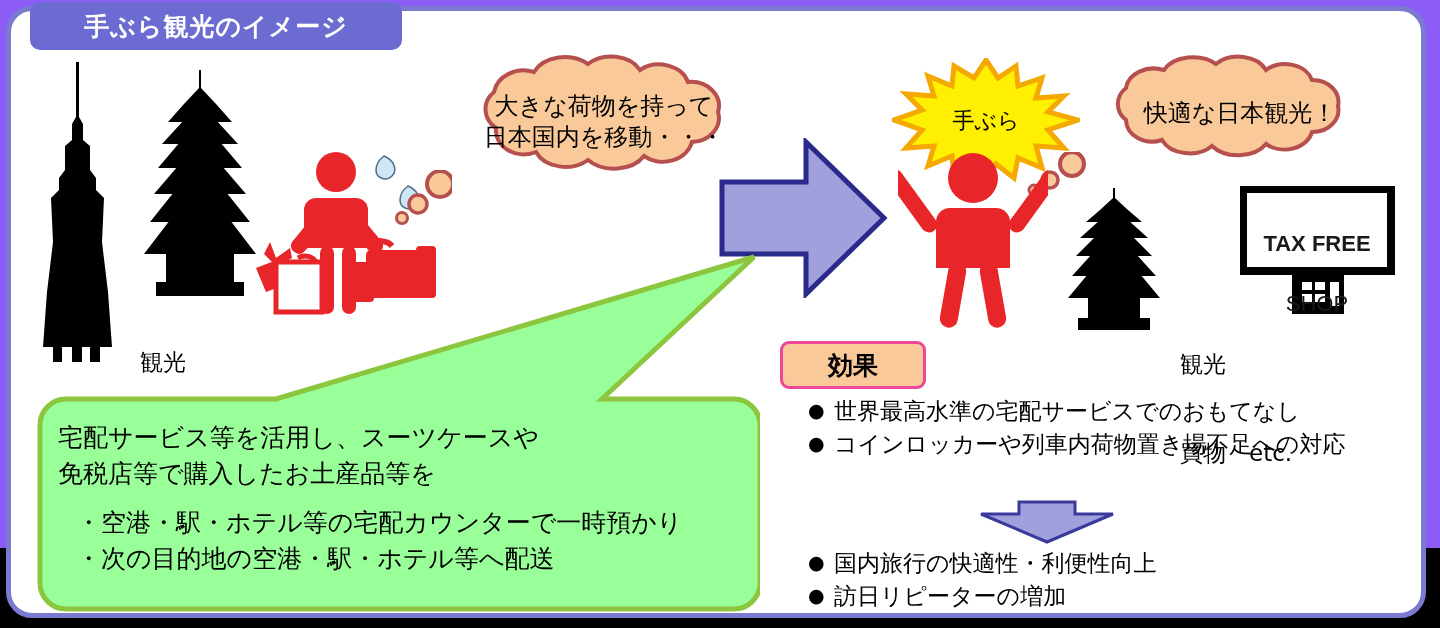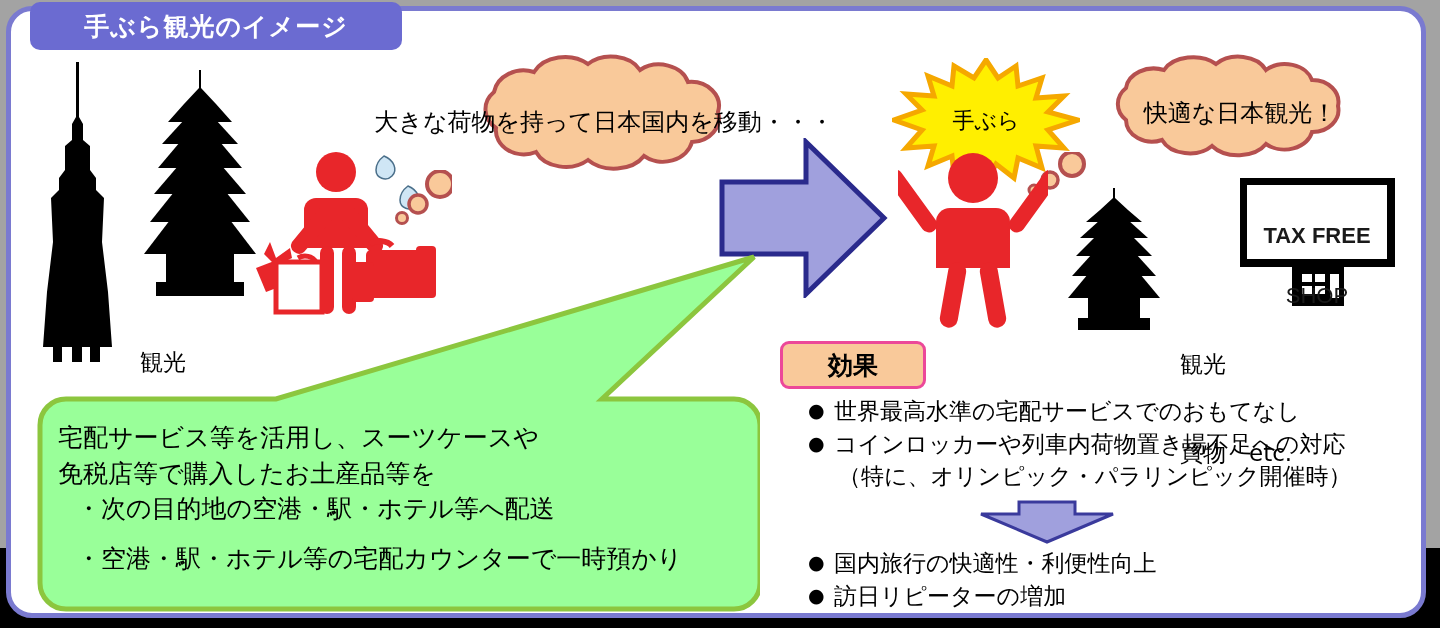--- a/index.html
+++ b/index.html
@@ -1,18 +1,18 @@
 <!DOCTYPE html>
 <html><head>
 <meta charset="utf-8">
 <style>
   html,body{margin:0;padding:0;background:#000;}
   body{width:1440px;height:628px;overflow:hidden;
        font-family:"Liberation Sans","DejaVu Sans",sans-serif;}
-  #stage{position:relative;width:1440px;height:548px;background:#a3a3a3;}
+  #stage{position:relative;width:1440px;height:548px;background:#8b5cf6;}
 
   
   .frame{position:absolute;left:6px;top:6px;width:1420px;height:612px;
          background:#fff;border:5px solid #7a7ad0;border-radius:26px;box-sizing:border-box;}
 
   
   .title-banner{position:absolute;left:30px;top:2px;width:372px;height:48px;
      background:#6b6bd1;border-radius:10px;display:flex;align-items:center;justify-content:center;}
   .title-banner span{color:#fff;font-weight:bold;font-size:25px;letter-spacing:1px;}
 
@@ -20,21 +20,21 @@
   .abs{position:absolute;white-space:pre;}
   .jp{font-family:"DejaVu Sans","Liberation Sans",sans-serif;}
 
   
   .silhouette{position:absolute;}
 
   
   .cloud{position:absolute;}
   .cloud svg{display:block;overflow:visible;}
   .cloud .ctext{position:absolute;left:0;top:0;width:100%;height:100%;
-     display:flex;flex-direction:row;align-items:center;justify-content:center;}
+     display:flex;flex-direction:column;align-items:center;justify-content:center;}
   .cloud .ctext div{font-size:24px;line-height:1.28;color:#000;white-space:pre;}
 
   
   .star{position:absolute;}
   .star .stext{position:absolute;left:0;top:0;width:100%;height:100%;
      display:flex;align-items:center;justify-content:center;font-size:22px;color:#000;}
 
   
   .green-callout{position:absolute;left:36px;top:253px;width:724px;height:360px;}
 
@@ -153,22 +153,22 @@
       <path fill="#99ff99" stroke="#8cc63e" stroke-width="5" d="M716 6 L548 150 L30 150 A26 26 0 0 0 4 176 V328 A26 26 0 0 0 30 354
            H700 A26 26 0 0 0 726 328 V176 A26 26 0 0 0 700 150 L548 150 Z" style="display:none"></path>
       <path fill="#99ff99" stroke="#8cc63e" stroke-width="5" d="M30 146 A26 26 0 0 0 4 172 V330 A26 26 0 0 0 30 356 H698
            A26 26 0 0 0 724 330 V172 A26 26 0 0 0 698 146 H566 L718 4 L240 146 Z"></path>
     </svg>
   </div>
 
   <div class="green-text jp">
     <div class="l1">宅配サービス等を活用し、スーツケースや</div>
     <div class="l1">免税店等で購入したお土産品等を</div>
+    <div class="l2">・空港・駅・ホテル等の宅配カウンターで一時預かり</div>
     <div class="l2" style="margin-top:0;">・次の目的地の空港・駅・ホテル等へ配送</div>
-    <div class="l2">・空港・駅・ホテル等の宅配カウンターで一時預かり</div>
   </div>
 
   <div class="star" style="left:892px;top:58px;width:188px;height:126px;text-decoration:underline;">
     <svg width="188" height="126" viewBox="0 0 188 126">
       <path fill="#ffef00" stroke="#f5a800" stroke-width="5" d="M94 2 L106 20 L124 8 L126 28 L150 20 L144 40 L172 38 L156 54
            L186 62 L156 72 L172 90 L144 88 L150 110 L126 100 L122 120 L104 106
            L94 124 L82 104 L62 118 L60 98 L36 108 L42 88 L14 90 L30 72
            L2 62 L30 52 L14 36 L42 38 L36 18 L60 28 L62 8 L82 20 Z"></path>
     </svg>
     <div class="stext jp">手ぶら</div>
@@ -209,21 +209,21 @@
       <path fill="#000" d="M51 0 L53 0 L53 10 L66 22 L80 34 L24 34 L38 22 L51 10 Z"></path>
       <path fill="#000" d="M38 32 L66 32 L86 50 L18 50 Z"></path>
       <path fill="#000" d="M34 48 L70 48 L90 68 L14 68 Z"></path>
       <path fill="#000" d="M30 66 L74 66 L94 88 L10 88 Z"></path>
       <path fill="#000" d="M26 86 L78 86 L98 110 L6 110 Z"></path>
       <rect fill="#000" x="26" y="108" width="52" height="24"></rect>
       <rect fill="#000" x="16" y="130" width="72" height="12"></rect>
     </svg>
   </div>
 
-  <div class="tax-sign" style="left:1240px;top:178px;">
+  <div class="tax-sign" style="left:1240px;top:186px;">
     <svg width="160" height="130" viewBox="0 0 160 130">
       <rect x="3" y="3" width="148" height="82" fill="#fff" stroke="#000" stroke-width="8"></rect>
       <rect x="52" y="86" width="52" height="42" fill="#000"></rect>
       <rect x="62" y="96" width="10" height="8" fill="#fff"></rect>
       <rect x="75" y="96" width="10" height="8" fill="#fff"></rect>
       <rect x="62" y="108" width="10" height="8" fill="#fff"></rect>
       <rect x="75" y="108" width="10" height="8" fill="#fff"></rect>
       <rect x="90" y="96" width="9" height="24" fill="#fff"></rect>
     </svg>
     <div class="abs" style="left:0;top:10px;width:154px;text-align:center;">
@@ -243,21 +243,20 @@
 
   <div class="bullets jp" style="left:808px;top:396px;width:600px;">
     <div class="brow">
       <span class="bdot">●</span>
       <span class="btext">世界最高水準の宅配サービスでのおもてなし</span>
     </div>
     <div class="brow">
       <span class="bdot">●</span>
       <span class="btext">コインロッカーや列車内荷物置き場不足への対応</span>
     </div>
-    <div style="padding-left:30px;font-size:23px;line-height:1.33;white-space:pre;">（特に、オリンピック・パラリンピック開催時）</div>
   </div>
 
   <svg class="abs" style="left:977px;top:500px;" width="140" height="44" viewBox="0 0 140 44">
     <path fill="#a0a0dd" stroke="#3a3a9c" stroke-width="3" d="M42 2 H98 V14 H136 L70 42 L4 14 H42 Z"></path>
   </svg>
 
   <div class="bullets jp" style="left:808px;top:548px;width:600px;">
     <div class="brow">
       <span class="bdot">●</span>
       <span class="btext">国内旅行の快適性・利便性向上</span>

